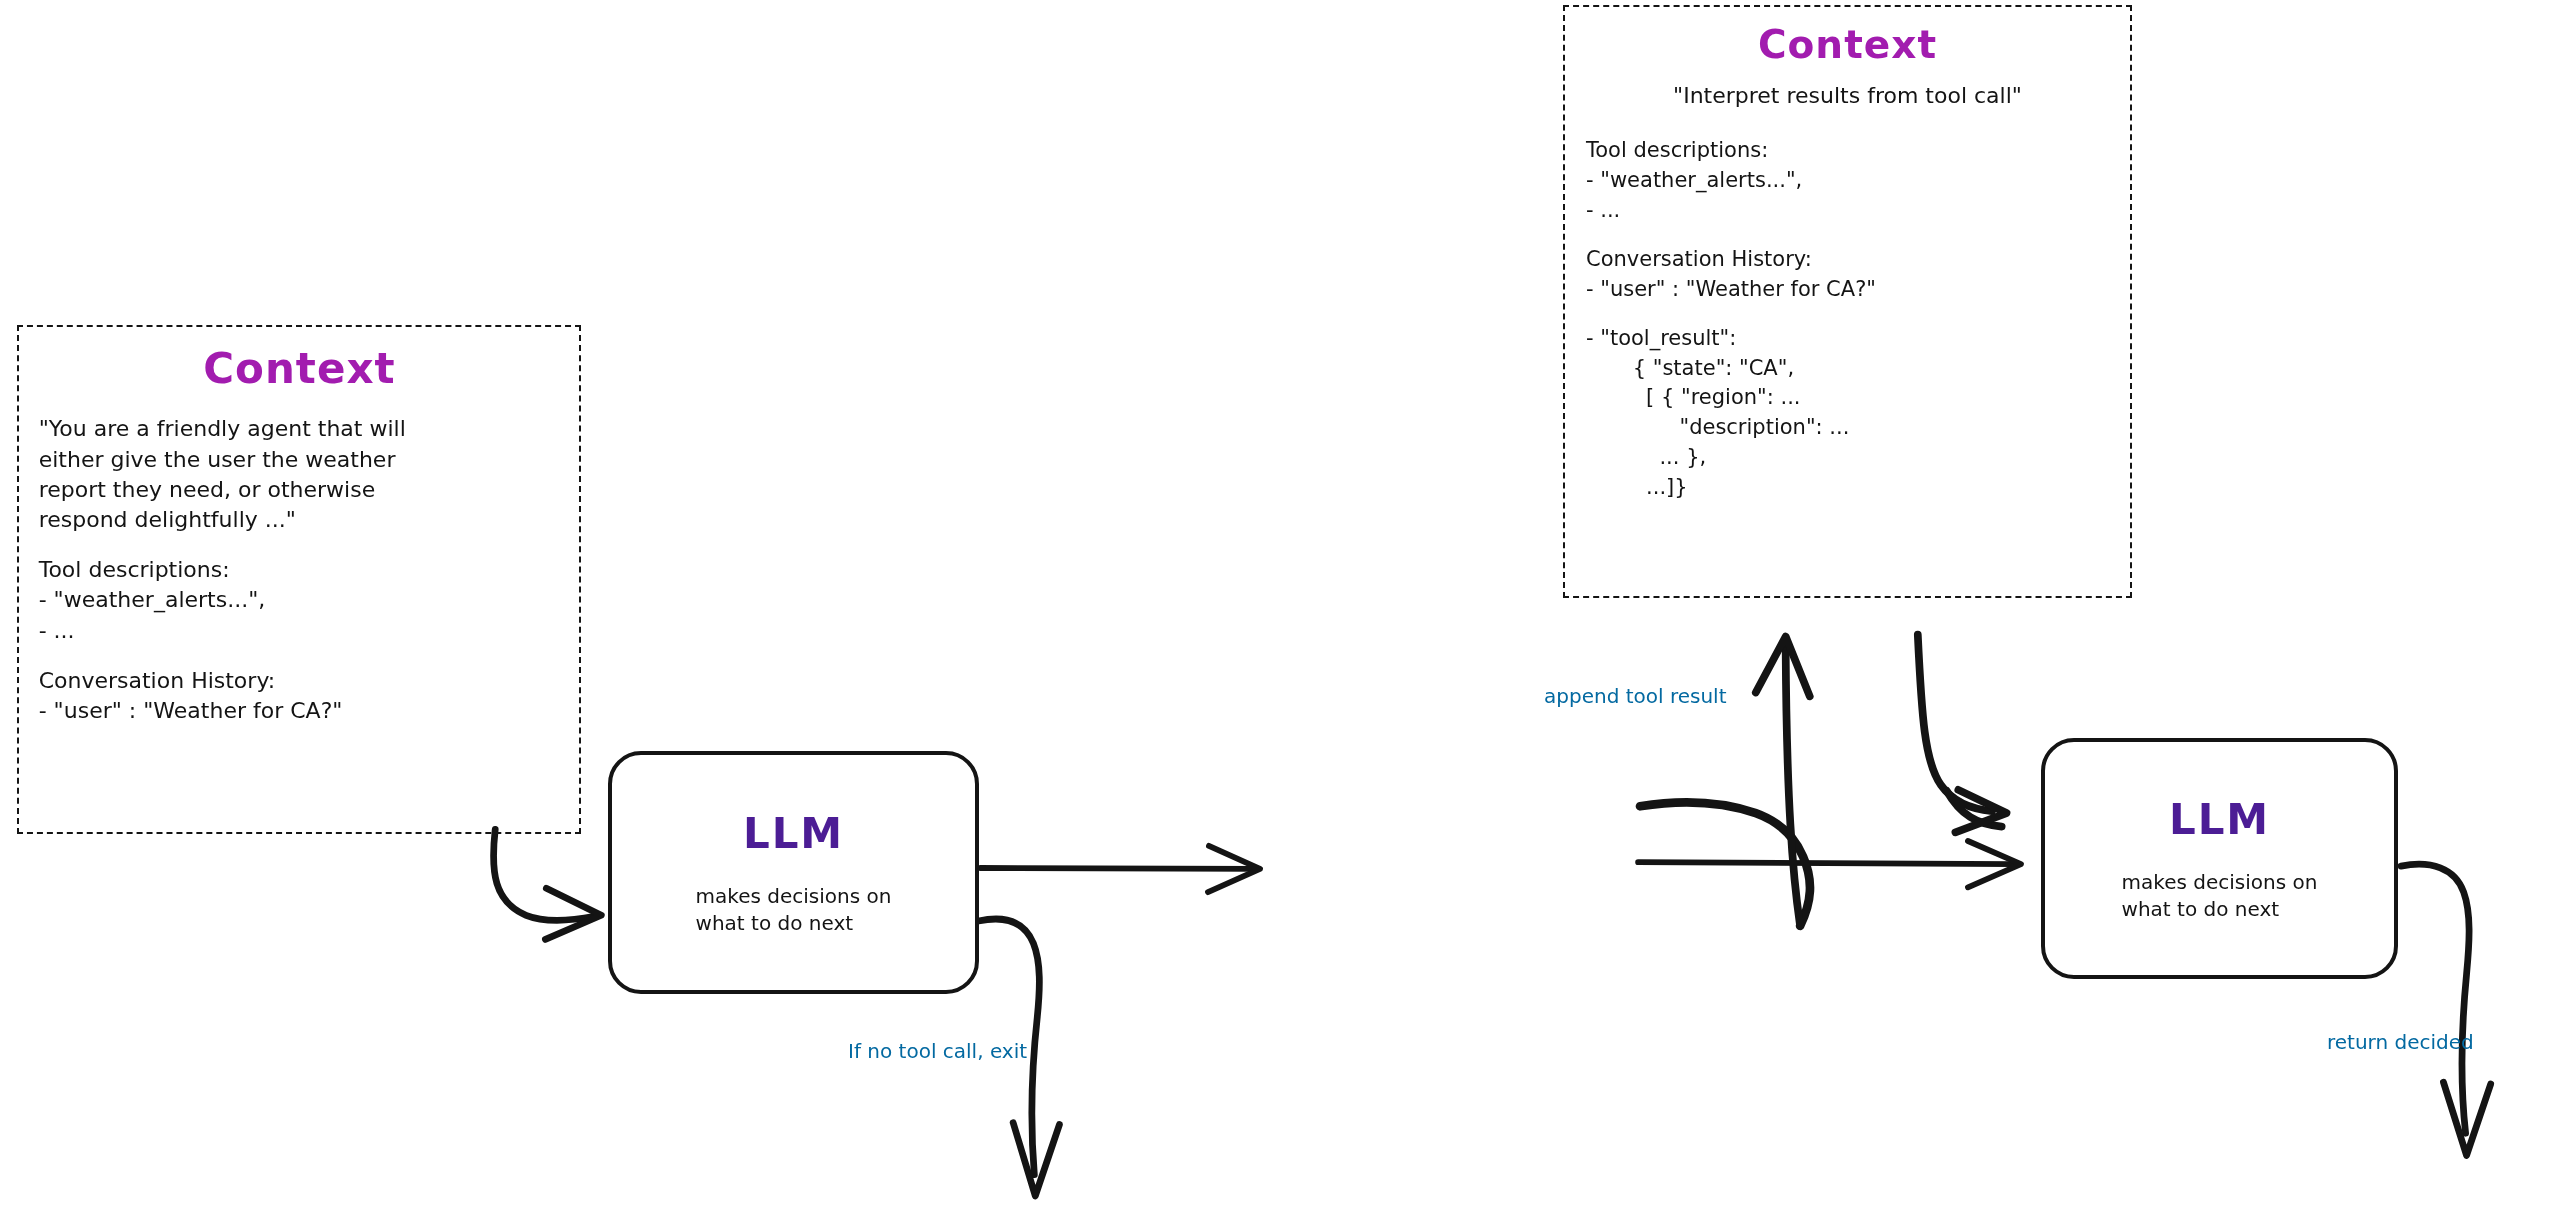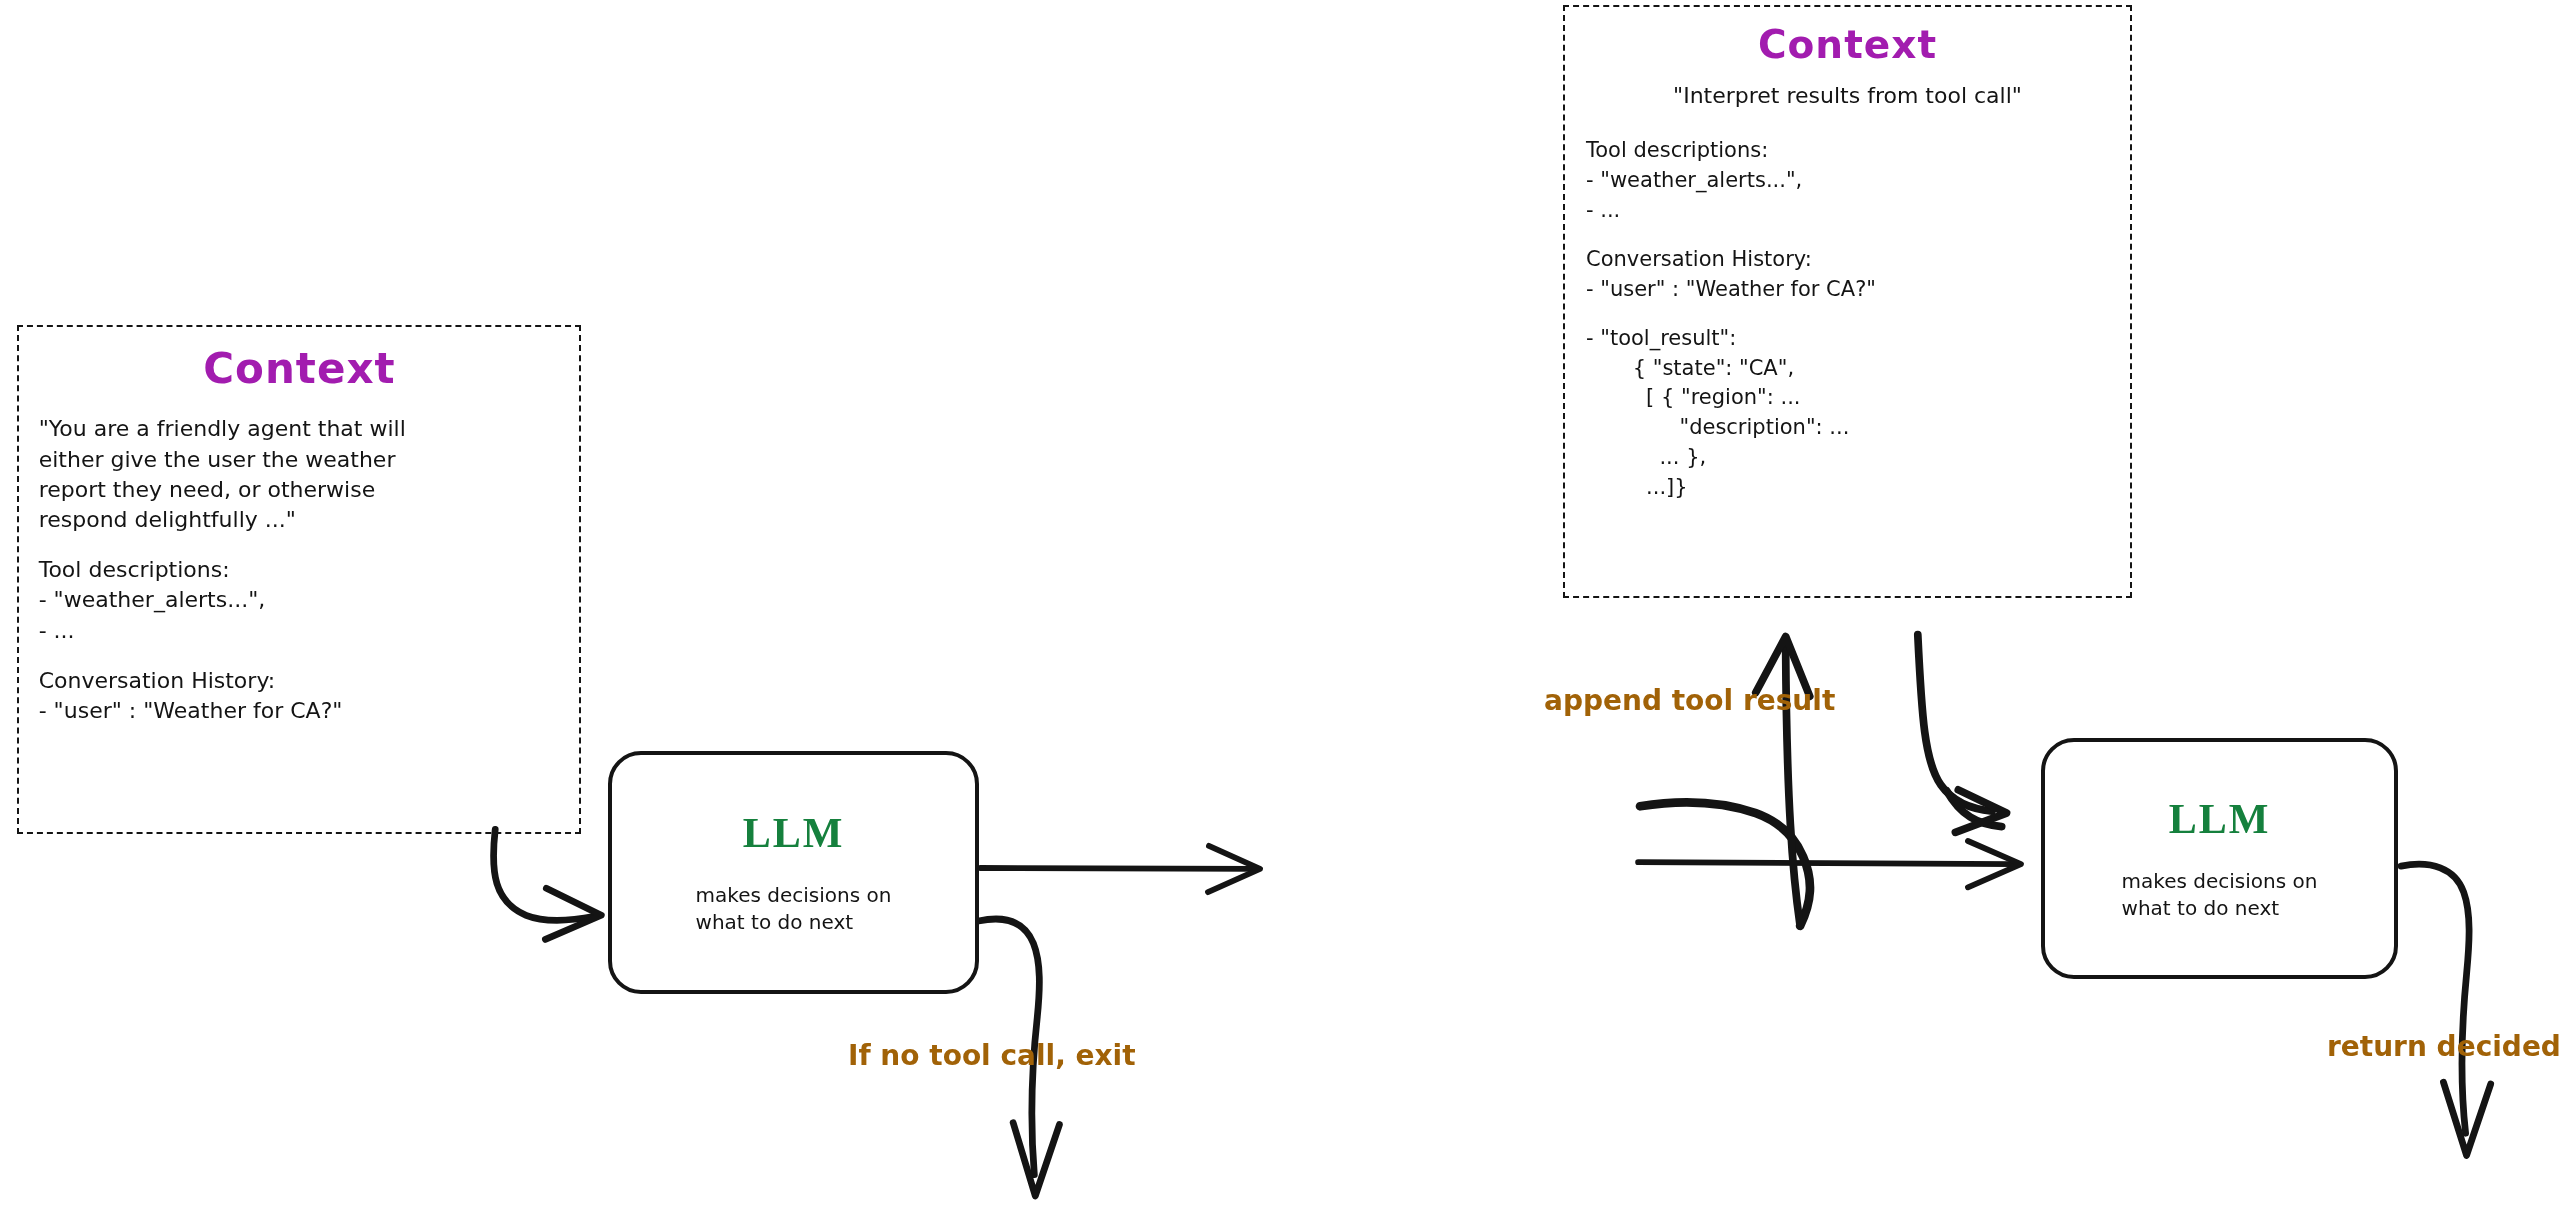--- a/index.html
+++ b/index.html
@@ -53,43 +53,41 @@
     background:#fff;
     display:flex;
     flex-direction:column;
     align-items:center;
     justify-content:center;
   }
   .node-title{
     font-size:42px;
     font-weight:700;
     letter-spacing:1.9px;
-    color:#15803d;
+    color:#4c1d95;
     margin-bottom:25px;
-    font-family:Liberation Serif, serif;
   }
   .node-sub{
     font-size:20px;
     line-height:1.34;
     color:#141414;
     text-align:left;
     white-space:pre-line;
     align-self:center;
   }
   #node-llm1{left:608px;top:751px;width:371px;height:243px;}
   #node-tool{left:1269px;top:745px;width:362px;height:243px;}
   #node-llm2{left:2041px;top:738px;width:357px;height:241px;}
 
   
   .edge-label{
     position:absolute;
-    font-size:28px;
-    color:#a16207;
+    font-size:20px;
+    color:#0369a1;
     white-space:nowrap;
-    font-weight:bold;
   }
   #lbl-append{left:1544px;top:684px;}
   #lbl-exit{left:848px;top:1039px;}
   #lbl-return{left:2327px;top:1030px;}
 
   
   #arrows{position:absolute;left:0;top:0;width:2576px;height:1221px;}
   #arrows path{fill:none;stroke:#141414;stroke-linecap:round;stroke-linejoin:round;}
 </style>
 </head>

